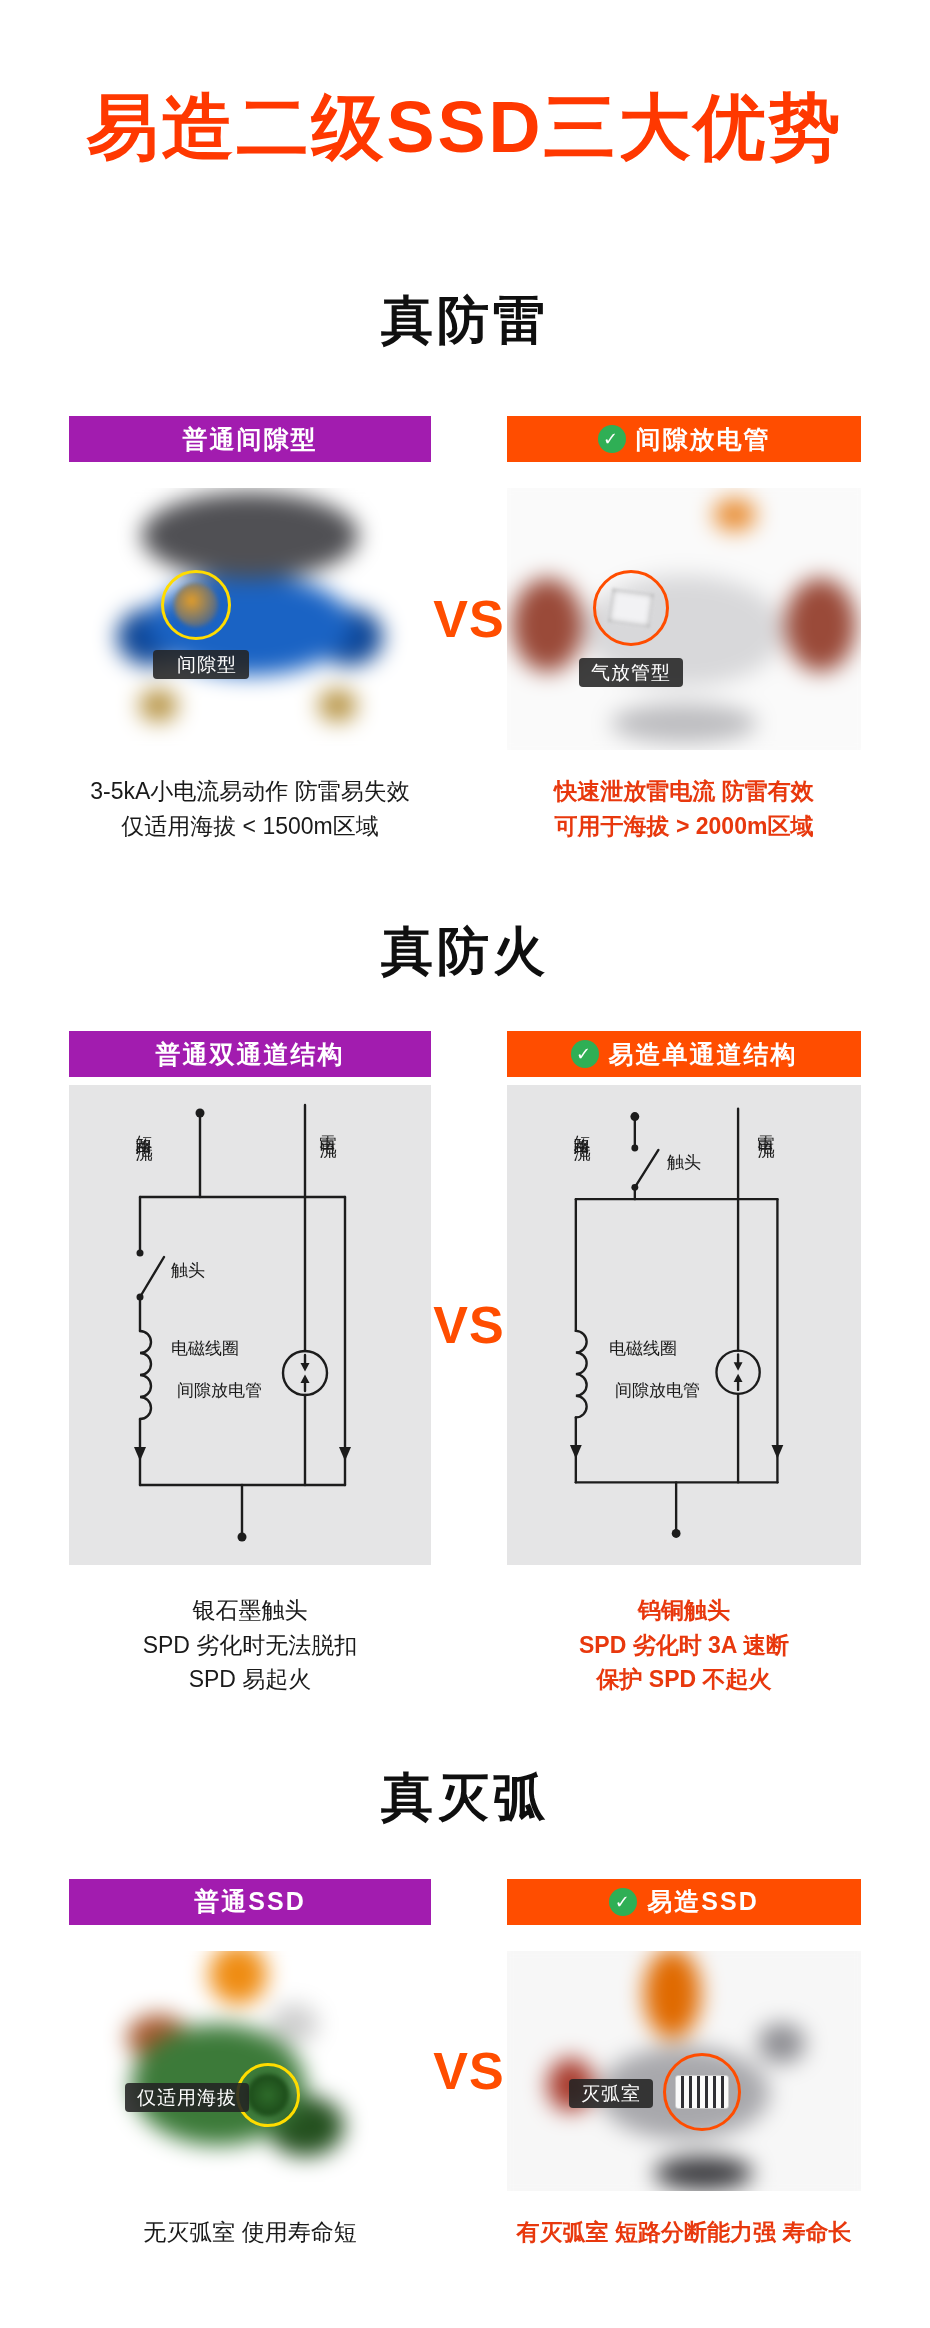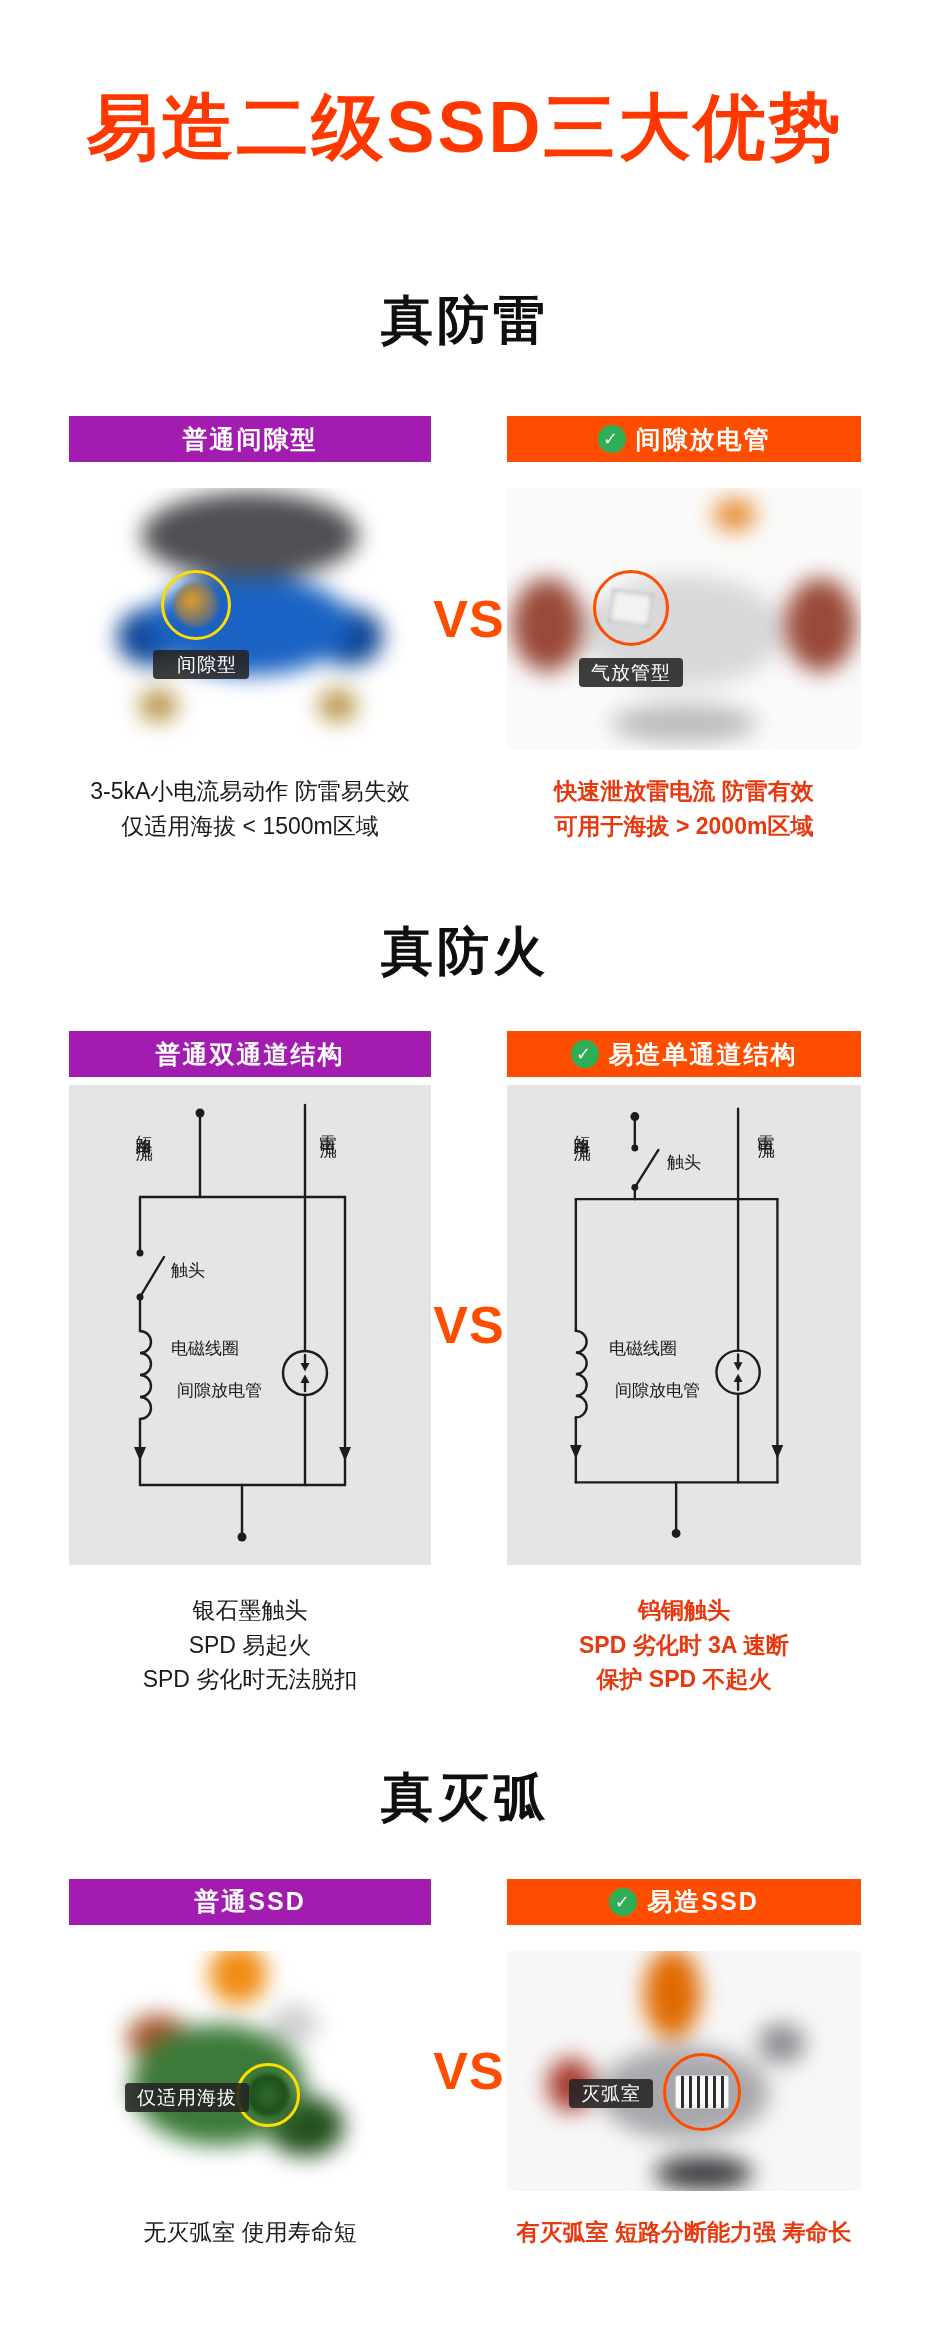--- a/index.html
+++ b/index.html
@@ -219,22 +219,22 @@
           </g>
         </svg>
         <div class="dlabel dlabel--vert lbl-sc">短路电流</div>
         <div class="dlabel dlabel--vert lbl-lc">雷电流</div>
         <div class="dlabel lbl-contact">触头</div>
         <div class="dlabel lbl-coil">电磁线圈</div>
         <div class="dlabel lbl-gdt">间隙放电管</div>
       </div>
       <div class="caption">
         <div>银石墨触头</div>
+        <div>SPD 劣化时无法脱扣</div>
         <div>SPD 易起火</div>
-        <div>SPD 劣化时无法脱扣</div>
       </div>
     </div>
 
     <div class="vs-col">
       <div class="vs-text">VS</div>
     </div>
 
     <div class="col--right">
       <div class="col-header col-header--orange">
         <span class="check-circle">✓</span>

